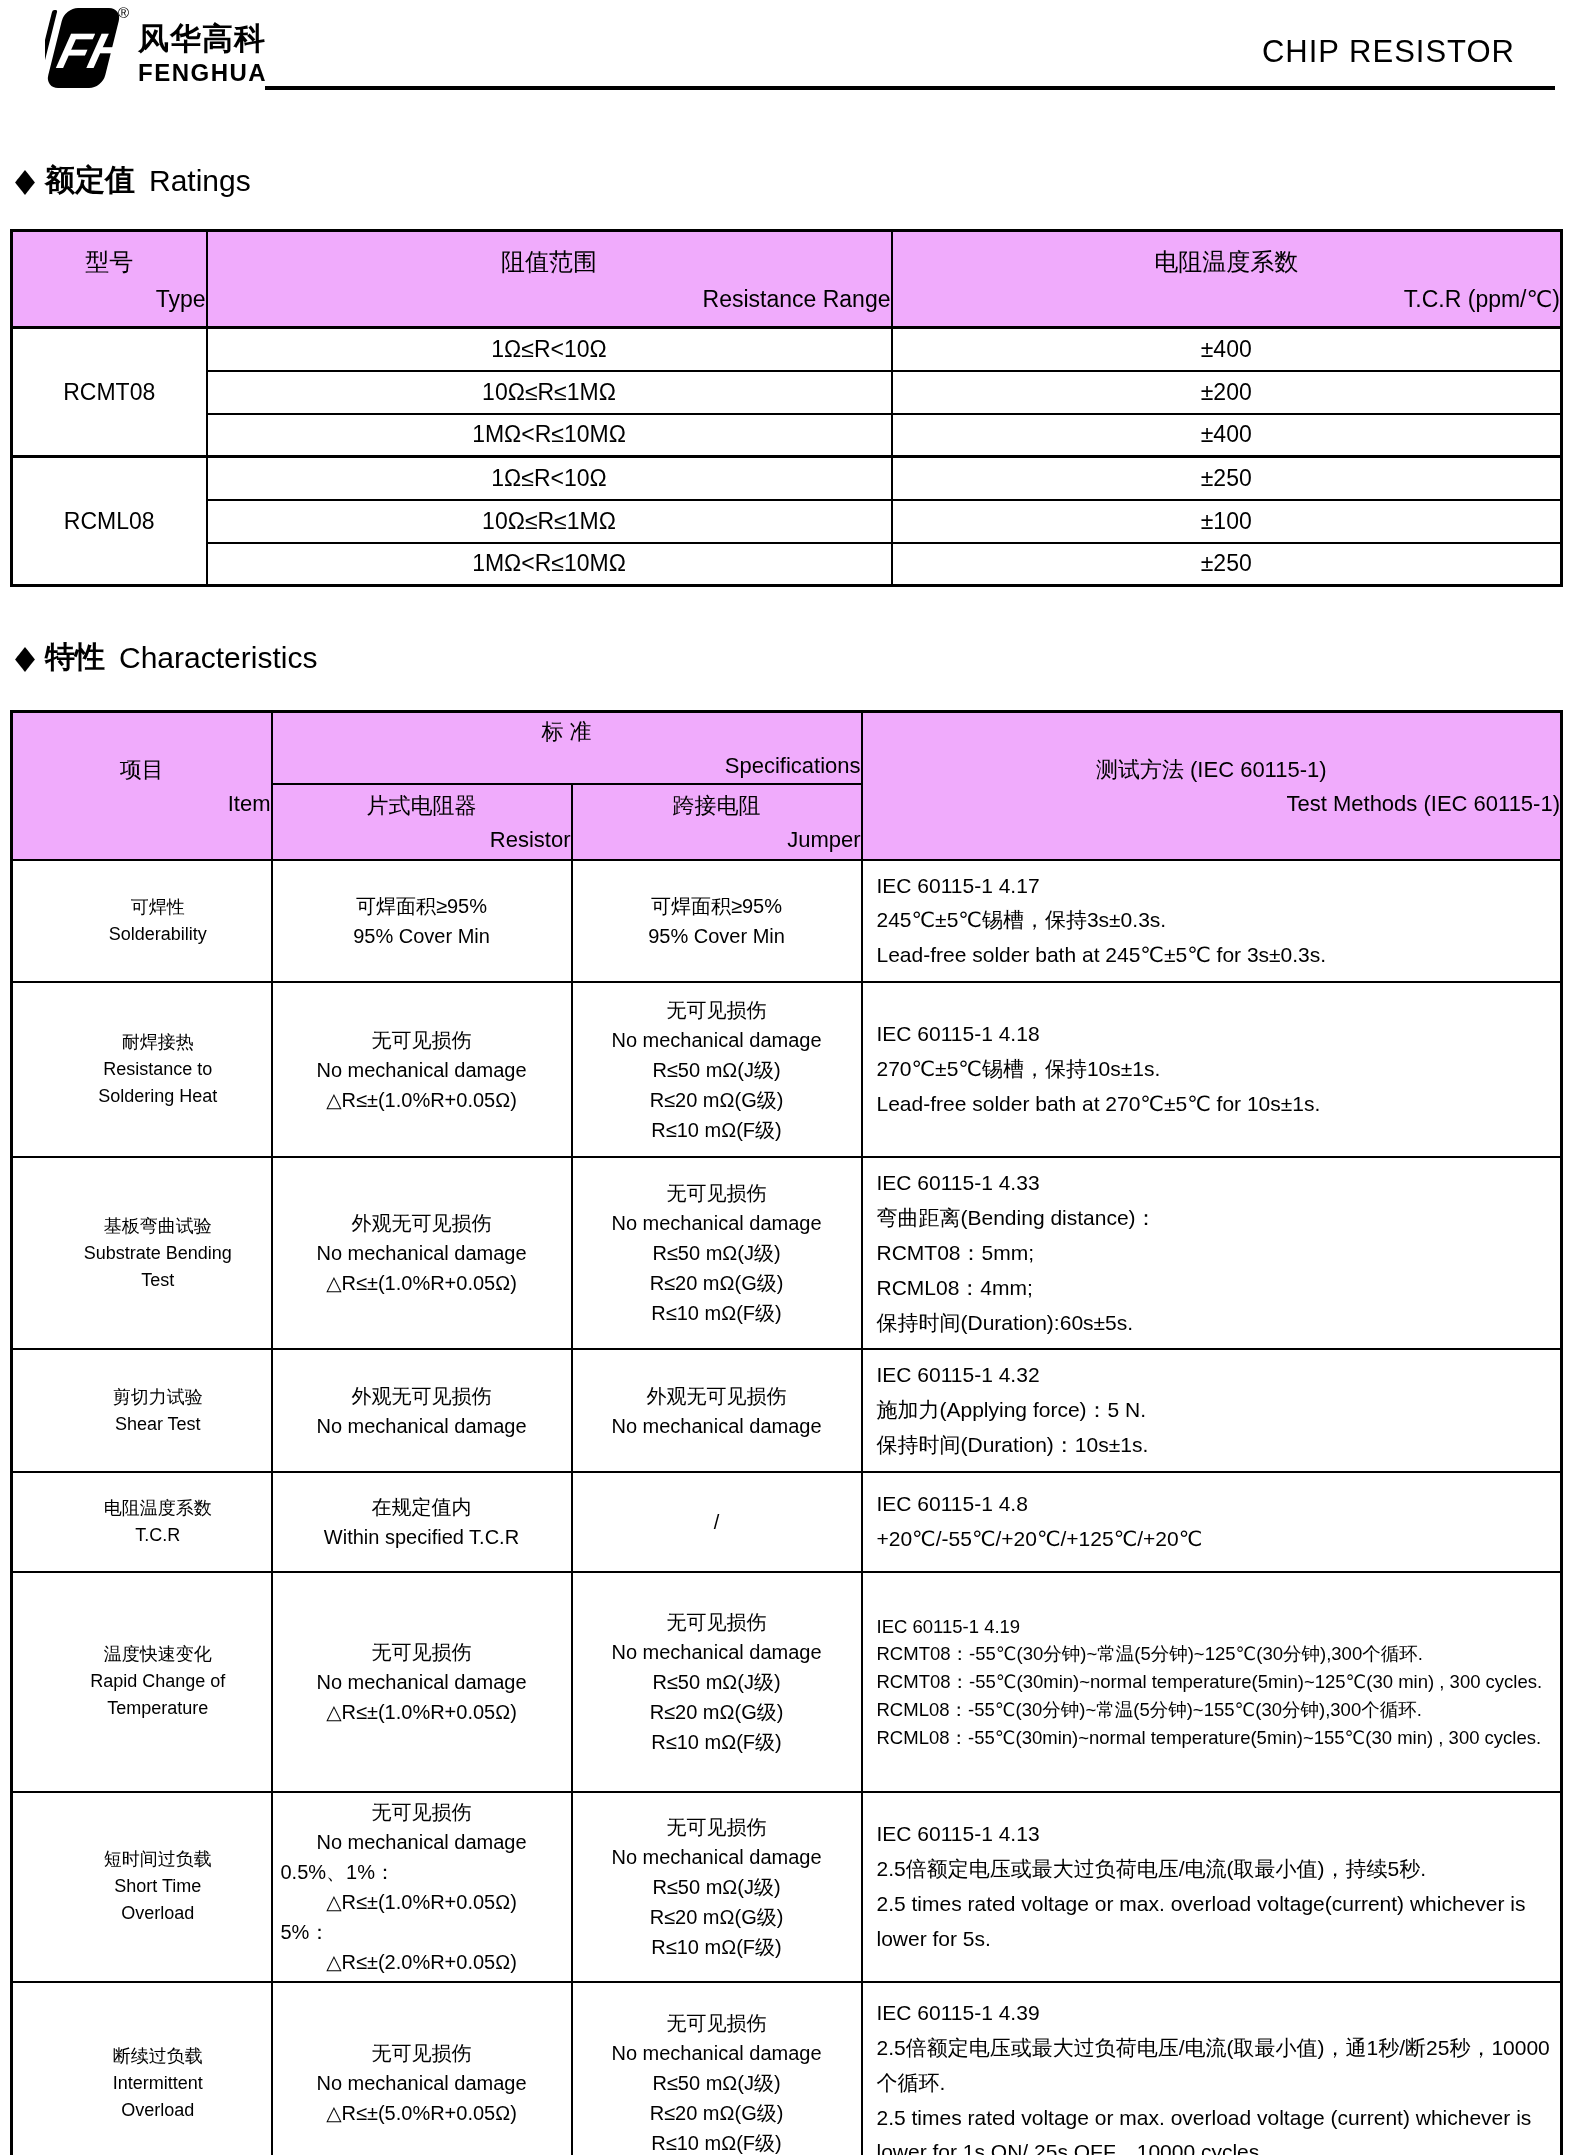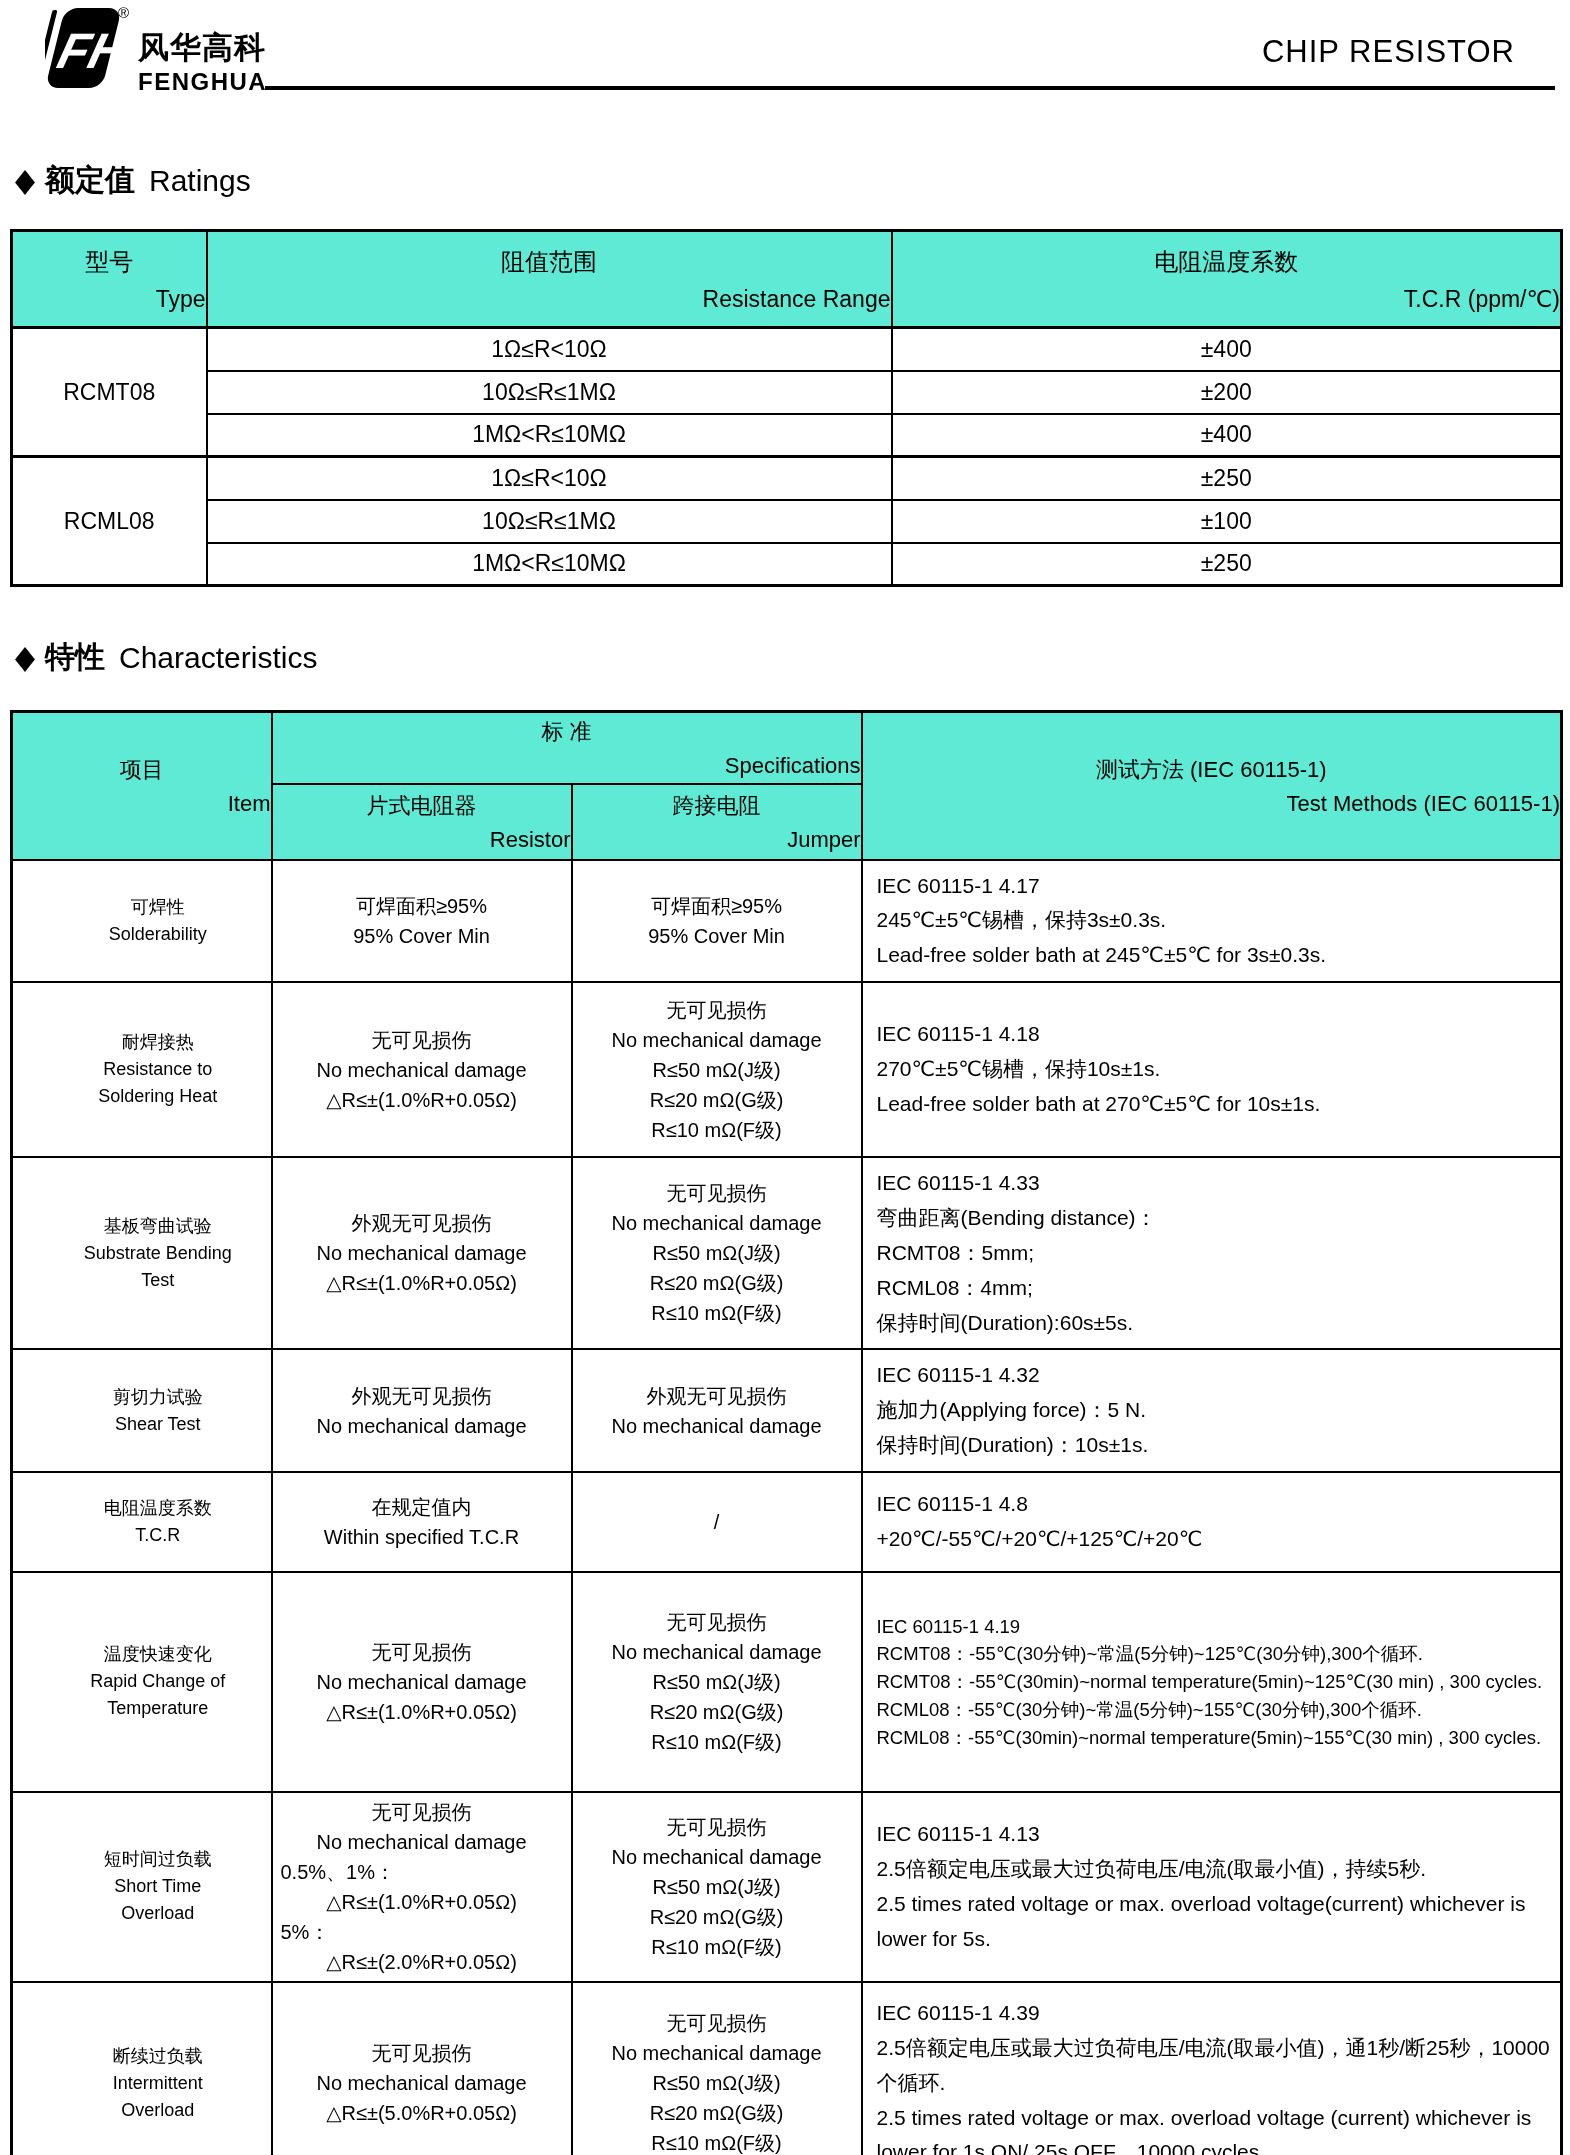--- a/index.html
+++ b/index.html
@@ -5,36 +5,36 @@
   * { margin:0; padding:0; box-sizing:border-box; }
   body { background:#ffffff; }
   .page {
     position:relative; width:1570px; height:2155px; background:#fff; color:#000;
     font-family:"Liberation Sans","DejaVu Sans",sans-serif; overflow:hidden;
   }
   
   .header { position:relative; height:100px; }
   .emblem { position:absolute; left:45px; top:4px; }
   .reg-mark { position:absolute; left:118px; top:4px; font-size:15px; }
-  .logo-text { position:absolute; left:138px; top:30px; }
+  .logo-text { position:absolute; left:138px; top:21px; }
   .logo-cn { font-size:31px; font-weight:bold; letter-spacing:1px; line-height:1.15; }
   .logo-en { font-size:24px; font-weight:bold; letter-spacing:1.5px; line-height:1.0; margin-top:4px; }
   .page-title { position:absolute; right:55px; top:34px; font-size:31px; letter-spacing:1px; }
   .header-rule { position:absolute; left:265px; right:15px; top:86px; height:4px; background:#000; }
   
   .section-heading { display:flex; align-items:center; margin-left:15px; font-size:30px; }
   .section-heading .diamond { font-size:26px; transform:scaleY(1.25); margin-right:10px; }
   .section-heading .h-cn { font-weight:bold; margin-right:14px; }
   .section-heading .h-en { font-weight:500; }
   .ratings-heading { margin-top:60px; }
   .char-heading { margin-top:50px; }
   
   table { border-collapse:collapse; table-layout:fixed; margin-left:10px; width:1550px; }
   th, td { border:2px solid #000; vertical-align:middle; text-align:center; }
-  thead th { background:#5eead4; font-weight:normal; }
+  thead th { background:#f0abfc; font-weight:normal; }
   .cn { display:block; }
   .en { display:block;text-align:right; }
   
   .ratings-table { margin-top:28px; border:3px solid #000; }
   .ratings-table thead tr { height:97px; }
   .ratings-table thead th { border-bottom:3px solid #000; }
   .ratings-table thead .cn { font-size:24px; margin-bottom:8px; }
   .ratings-table thead .en { font-size:23px; }
   .ratings-table tbody tr { height:43px; }
   .ratings-table tbody td { font-size:23px; }

